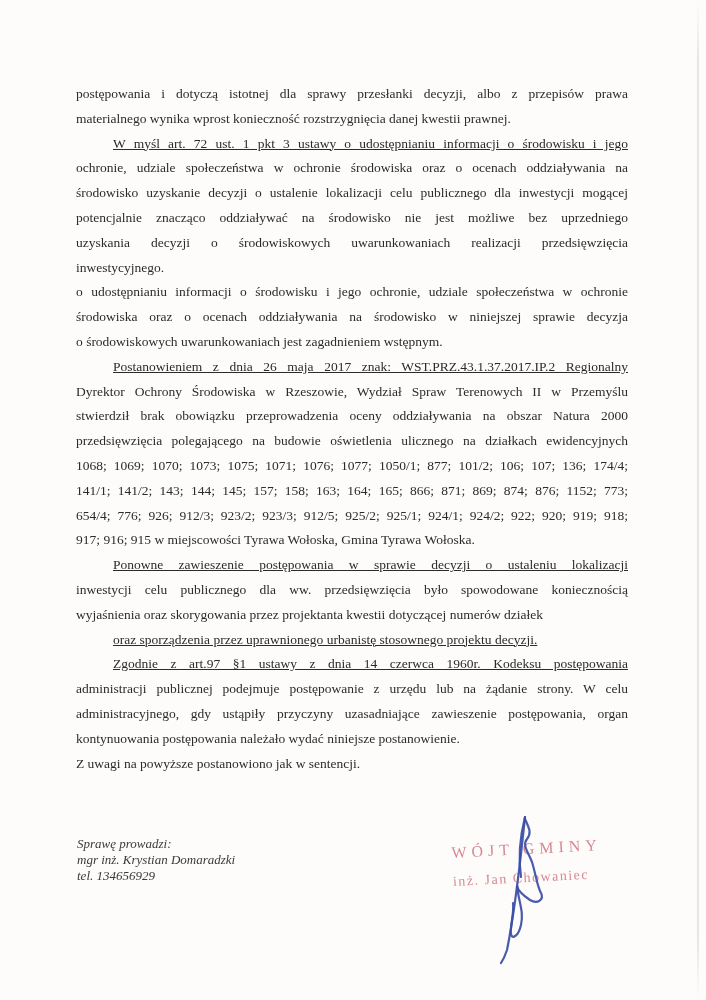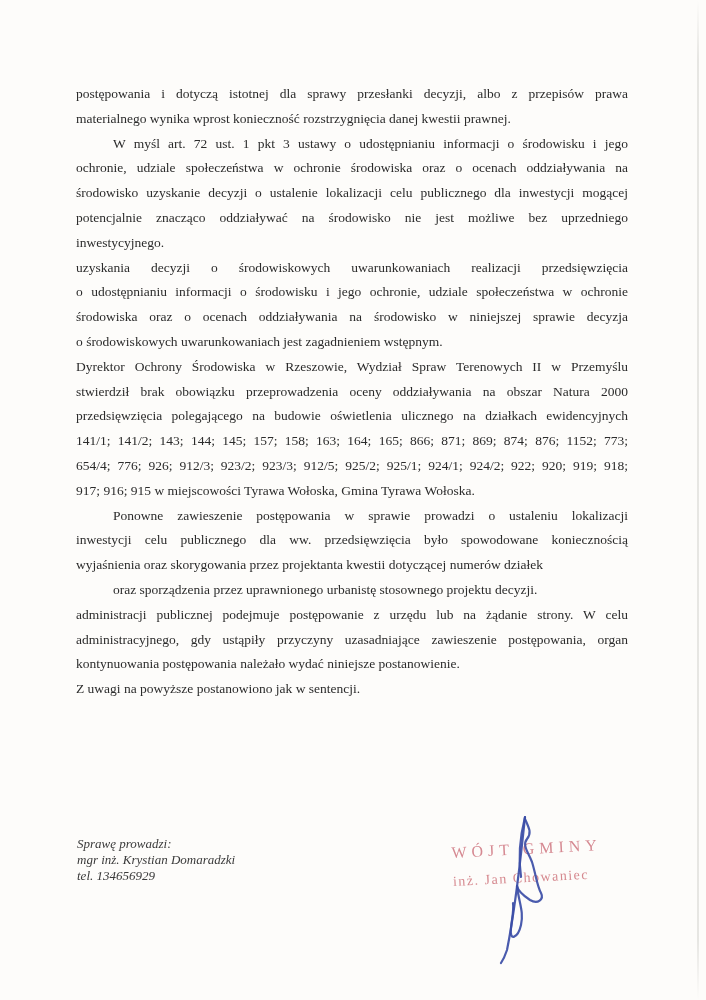--- a/index.html
+++ b/index.html
@@ -32,21 +32,21 @@
   }
   .line{
     text-align:justify;
     text-align-last:justify;
     white-space:normal;
   }
   .line.last{
     text-align:right;
     text-align-last:left;
   }
-  .line.indent{ text-indent:37px; }
+  .line.indent{ text-indent:37px;text-decoration:underline; }
 
   
   .footer{
     position:absolute;
     left:77px; top:836px;
     font-style:italic;
     font-size:13px;
     line-height:15.8px;
     color:#3a3a3a;
   }
@@ -105,35 +105,38 @@
 
 <div class="page">
 
   <div class="doc-body" id="doc-body">
       <div class="line">postępowania i dotyczą istotnej dla sprawy przesłanki decyzji, albo z przepisów prawa</div>
       <div class="line last">materialnego wynika wprost konieczność rozstrzygnięcia danej kwestii prawnej.</div>
       <div class="line indent">W myśl art. 72 ust. 1 pkt 3 ustawy o udostępnianiu informacji o środowisku i jego</div>
       <div class="line">ochronie, udziale społeczeństwa w ochronie środowiska oraz o ocenach oddziaływania na</div>
       <div class="line">środowisko uzyskanie decyzji o ustalenie lokalizacji celu publicznego dla inwestycji mogącej</div>
       <div class="line">potencjalnie znacząco oddziaływać na środowisko nie jest możliwe bez uprzedniego</div>
+      <div class="line">uzyskania decyzji o środowiskowych uwarunkowaniach realizacji przedsięwzięcia</div>
       <div class="line last">inwestycyjnego.</div>
-      <div class="line">uzyskania decyzji o środowiskowych uwarunkowaniach realizacji przedsięwzięcia</div>
       <div class="line">o udostępnianiu informacji o środowisku i jego ochronie, udziale społeczeństwa w ochronie</div>
       <div class="line">środowiska oraz o ocenach oddziaływania na środowisko w niniejszej sprawie decyzja</div>
       <div class="line last">o środowiskowych uwarunkowaniach jest zagadnieniem wstępnym.</div>
+      <div class="line indent">Postanowieniem z dnia 26 maja 2017 znak: WST.PRZ.43.1.37.2017.IP.2 Regionalny</div>
       <div class="line">Dyrektor Ochrony Środowiska w Rzeszowie, Wydział Spraw Terenowych II w Przemyślu</div>
       <div class="line">stwierdził brak obowiązku przeprowadzenia oceny oddziaływania na obszar Natura 2000</div>
       <div class="line">przedsięwzięcia polegającego na budowie oświetlenia ulicznego na działkach ewidencyjnych</div>
+      <div class="line">1068; 1069; 1070; 1073; 1075; 1071; 1076; 1077; 1050/1; 877; 101/2; 106; 107; 136; 174/4;</div>
       <div class="line">141/1; 141/2; 143; 144; 145; 157; 158; 163; 164; 165; 866; 871; 869; 874; 876; 1152; 773;</div>
       <div class="line">654/4; 776; 926; 912/3; 923/2; 923/3; 912/5; 925/2; 925/1; 924/1; 924/2; 922; 920; 919; 918;</div>
       <div class="line last">917; 916; 915 w miejscowości Tyrawa Wołoska, Gmina Tyrawa Wołoska.</div>
-      <div class="line indent">Ponowne zawieszenie postępowania w sprawie prowadzi o ustaleniu lokalizacji</div>
+      <div class="line indent">Ponowne zawieszenie postępowania w sprawie decyzji o ustaleniu lokalizacji</div>
       <div class="line">inwestycji celu publicznego dla ww. przedsięwzięcia było spowodowane koniecznością</div>
       <div class="line last">wyjaśnienia oraz skorygowania przez projektanta kwestii dotyczącej numerów działek</div>
       <div class="line last indent">oraz sporządzenia przez uprawnionego urbanistę stosownego projektu decyzji.</div>
+      <div class="line indent">Zgodnie z art.97 §1 ustawy z dnia 14 czerwca 1960r. Kodeksu  postępowania</div>
       <div class="line">administracji publicznej podejmuje postępowanie z urzędu lub na żądanie strony. W celu</div>
       <div class="line">administracyjnego, gdy ustąpiły przyczyny uzasadniające zawieszenie postępowania, organ</div>
       <div class="line last">kontynuowania postępowania należało wydać niniejsze postanowienie.</div>
       <div class="line last">Z uwagi na powyższe postanowiono jak w sentencji.</div>
     </div>
 
   <div class="footer">
     <div>Sprawę prowadzi:</div>
     <div>mgr inż. Krystian Domaradzki</div>
     <div>tel. 134656929</div>

